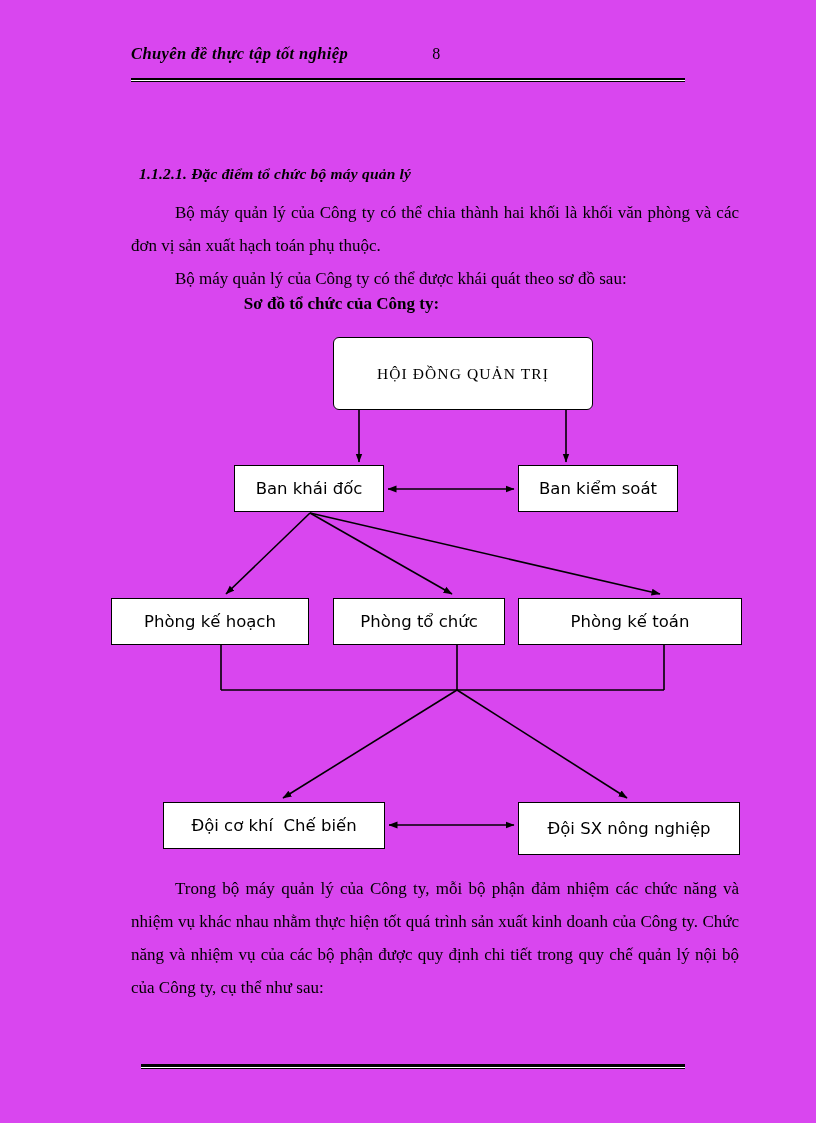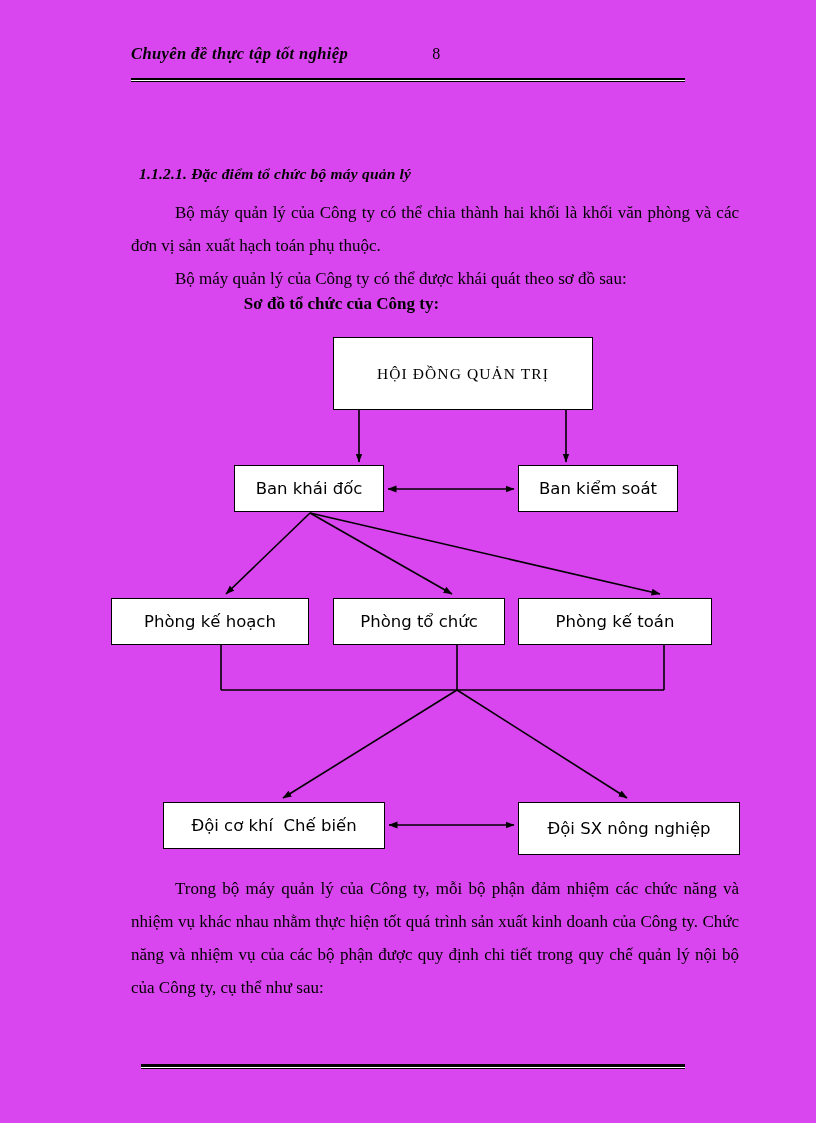--- a/index.html
+++ b/index.html
@@ -133,20 +133,21 @@
     justify-content: center;
     font-family: "DejaVu Sans", "Liberation Sans", sans-serif;
     font-size: 16.5px;
     color: #000;
     white-space: pre;
   }
   .node-box.root {
     font-family: "Liberation Serif", "DejaVu Serif", serif;
     font-size: 15.5px;
     letter-spacing: 1.1px;
+    border-radius: 6px;
   }
 </style>
 </head>
 <body>
 
 <div class="page">
 
   <div class="header">
     <span class="header-title">Chuyên  đề thực tập tốt nghiệp</span>
     <span class="header-pageno">8</span>
@@ -201,21 +202,21 @@
   <div class="node-box root" style="left:333px; top:337px; width:260px; height:73px;">HỘI ĐỒNG QUẢN TRỊ</div>
 
   <div class="node-box" style="left:234px; top:465px; width:150px; height:47px;">Ban khái đốc</div>
 
   <div class="node-box" style="left:518px; top:465px; width:160px; height:47px;">Ban kiểm soát</div>
 
   <div class="node-box" style="left:111px; top:598px; width:198px; height:47px;">Phòng kế hoạch</div>
 
   <div class="node-box" style="left:333px; top:598px; width:172px; height:47px;">Phòng tổ chức</div>
 
-  <div class="node-box" style="left:518px; top:598px; width:194px; height:47px;">Phòng kế toán</div>
+  <div class="node-box" style="left:518px; top:598px; width:224px; height:47px;">Phòng kế toán</div>
 
   <div class="node-box" style="left:163px; top:802px; width:222px; height:47px;">Đội cơ khí  Chế biến</div>
 
   <div class="node-box" style="left:518px; top:802px; width:222px; height:53px;">Đội SX nông nghiệp</div>
 
   <div class="para p3">Trong bộ máy quản lý của Công ty, mỗi bộ phận đảm nhiệm các chức năng và nhiệm vụ khác nhau nhằm thực hiện tốt quá trình sản xuất kinh doanh của Công ty. Chức năng và nhiệm vụ của các bộ phận được quy định chi tiết trong quy chế quản lý nội bộ của Công ty, cụ thể như sau:</div>
 
   <div class="rule-bottom">
     <div class="thick"></div>
     <div class="gap"></div>

